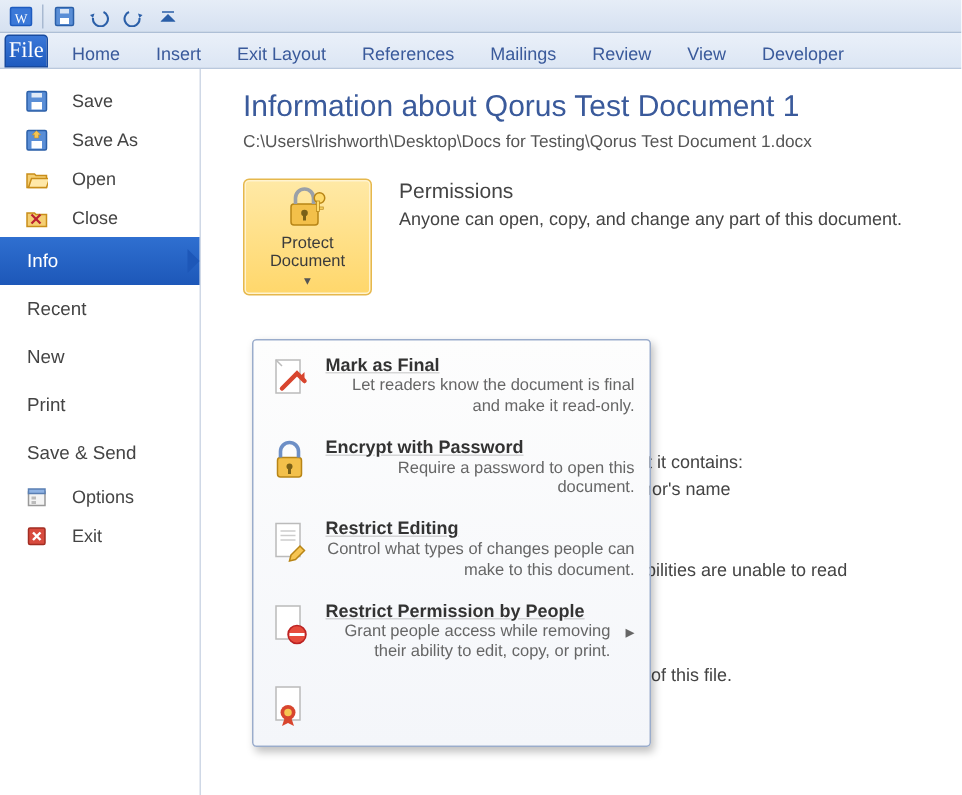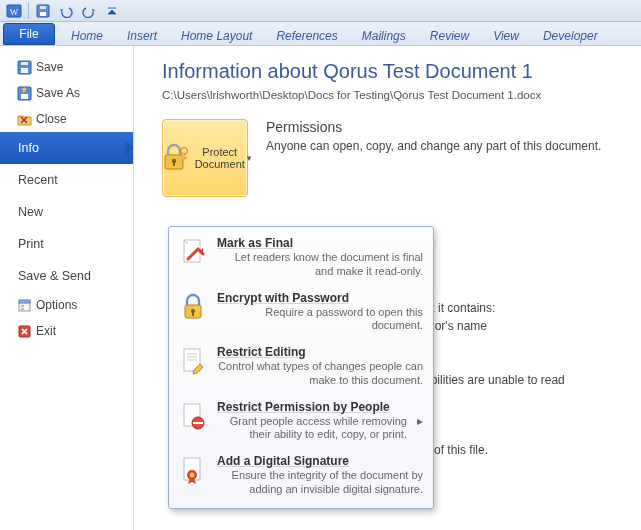--- a/index.html
+++ b/index.html
@@ -31,54 +31,54 @@
   .qat .sep { width:1px; height:16px; background:#a8b9d1; margin:0 2px; }
   
   .ribbon {
     height: 24px;
     background: linear-gradient(#eaf0f9,#dce6f4);
     border-bottom: 1px solid #b9c8dd;
     display: flex;
     align-items: stretch;
   }
   .file-tab {
-    width: 52px;
+    width: 29px;
     background: linear-gradient(#3b78d8,#1e5bbf);
     color: #fff;
-    font-size: 12px;
+    font-size: 15px;
     display: flex; align-items:center; justify-content:center;
     border: 1px solid #184a9e;
     border-top-left-radius: 3px; border-top-right-radius: 3px;
     margin: 1px 4px 0 3px;
     height: 22px;
+    font-family: Liberation Serif, serif;
   }
   .tab {
     padding: 0 12px;
     color: #3a5a9b;
     font-size: 12px;
     display:flex; align-items:center;
     height: 28px;
-    font-style: italic;
   }
   
   .backstage {
     display: flex;
     height: calc(530px - 46px);
   }
   .side {
     width: 134px;
     background: #fff;
     border-right: 1px solid #cfd8e6;
     padding-top: 8px;
   }
   .side .item {
     display:flex; align-items:center;
     height: 26px;
     padding-left: 16px;
-    gap: 4px;
+    gap: 16px;
     color: #444;
     font-size: 12px;
     cursor: default;
   }
   .side .item.big { height: 32px; font-size: 12.5px; padding-left: 18px; }
   .side .item.active {
     background: linear-gradient(#2f6fd0,#1d57b8);
     color: #fff;
     position: relative;
   }
@@ -109,21 +109,21 @@
     display:flex;
     align-items:flex-start;
     gap: 18px;
   }
   .bigbtn {
     width: 86px; height: 78px;
     background: linear-gradient(#ffe9a6,#ffd76b);
     border: 1px solid #e6b84d;
     border-radius: 4px;
     box-shadow: inset 0 0 0 1px #fff3cf;
-    display:flex; flex-direction:row; align-items:center; justify-content:center;
+    display:flex; flex-direction:column; align-items:center; justify-content:center;
     gap:2px;
     color:#3b3b3b;
     font-size:11px;
     text-align:center;
     padding:4px;
   }
   .bigbtn .drop { font-size:9px; color:#555; }
   .perm-title { font-size:14px; font-weight:400; color:#444; margin-bottom:4px; }
   .perm-text { font-size:12px; color:#444; }
 
@@ -202,21 +202,21 @@
   <div class="file-tab">
       <span>File</span>
     </div>
   <div class="tab">
       <span>Home</span>
     </div>
   <div class="tab">
       <span>Insert</span>
     </div>
   <div class="tab">
-      <span>Home Layout</span>
+      <span>Exit Layout</span>
     </div>
   <div class="tab">
       <span>References</span>
     </div>
   <div class="tab">
       <span>Mailings</span>
     </div>
   <div class="tab">
       <span>Review</span>
     </div>
@@ -242,20 +242,29 @@
     </div>
     <div class="item">
       <span class="icon">
           <svg width="15" height="15">
             <rect x="1" y="1" width="13" height="13" rx="1" fill="#5a8ed6" stroke="#2b5fa8"></rect>
             <rect x="4" y="8" width="7" height="5" fill="#fff"></rect>
             <path d="M9 3 l4 4 l-2 0 l0 3 l-4 0 l0 -3 l-2 0 z" fill="#f6c552" stroke="#c98e1a" stroke-width=".5" transform="translate(1,-1) scale(.7)"></path>
           </svg>
         </span>
       <span>Save As</span>
+    </div>
+    <div class="item">
+      <span class="icon">
+          <svg width="15" height="13">
+            <path d="M1 3 h5 l1 1 h7 v8 h-13 z" fill="#f5cf73" stroke="#c98e1a"></path>
+            <path d="M2 12 l2 -6 h12 l-2 6 z" fill="#ffe8a8" stroke="#c98e1a"></path>
+          </svg>
+        </span>
+      <span>Open</span>
     </div>
     <div class="item">
       <span class="icon">
           <svg width="15" height="13">
             <path d="M1 3 h5 l1 1 h7 v8 h-13 z" fill="#f5cf73" stroke="#c98e1a"></path>
             <line x1="4" y1="4" x2="10" y2="10" stroke="#b23" stroke-width="1.5"></line>
             <line x1="10" y1="4" x2="4" y2="10" stroke="#b23" stroke-width="1.5"></line>
           </svg>
         </span>
       <span>Close</span>
@@ -391,18 +400,14 @@
   </div>
   <div class="mitem">
     <span class="micon">
       <svg width="26" height="30">
           <rect x="4" y="3" width="16" height="22" fill="#fff" stroke="#bbb"></rect>
           <circle cx="12" cy="20" r="5" fill="#d8452e"></circle>
           <path d="M10 23 l-2 6 l4 -2 l4 2 l-2 -6" fill="#d8452e"></path>
           <circle cx="12" cy="20" r="2.5" fill="#f6c552"></circle>
         </svg>
     </span>
-    <div class="mtext">
-      <div class="mtitle">Add a Digital Signature</div>
-      <div class="mdesc">Ensure the integrity of the document by adding an invisible digital signature.</div>
-    </div>
   </div>
 </div>
 
 </body></html>

